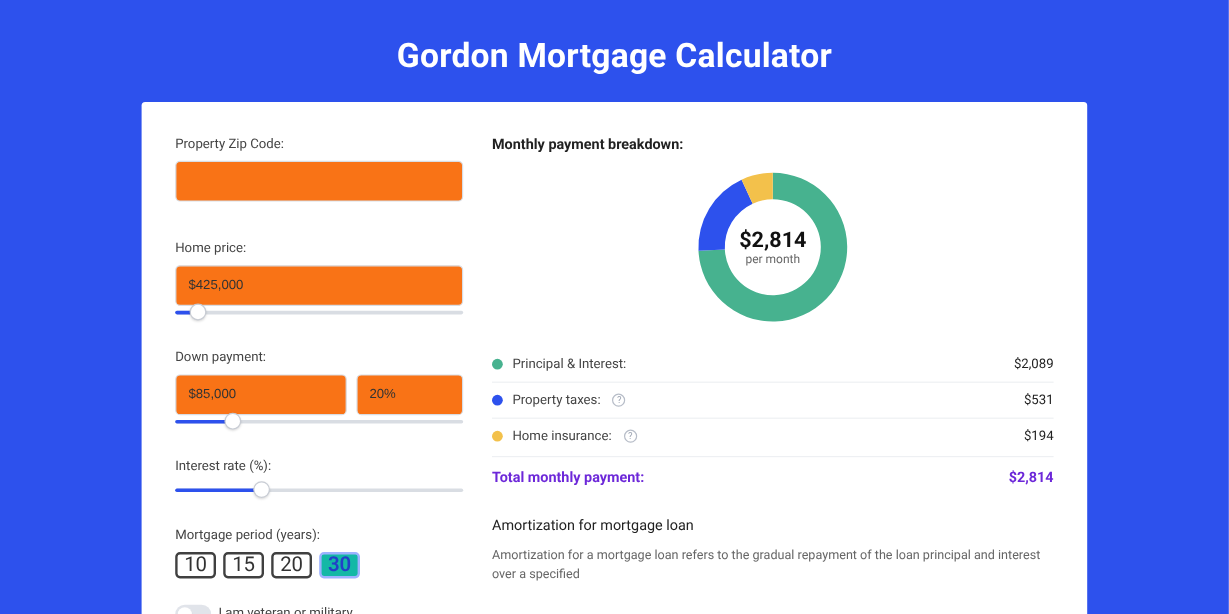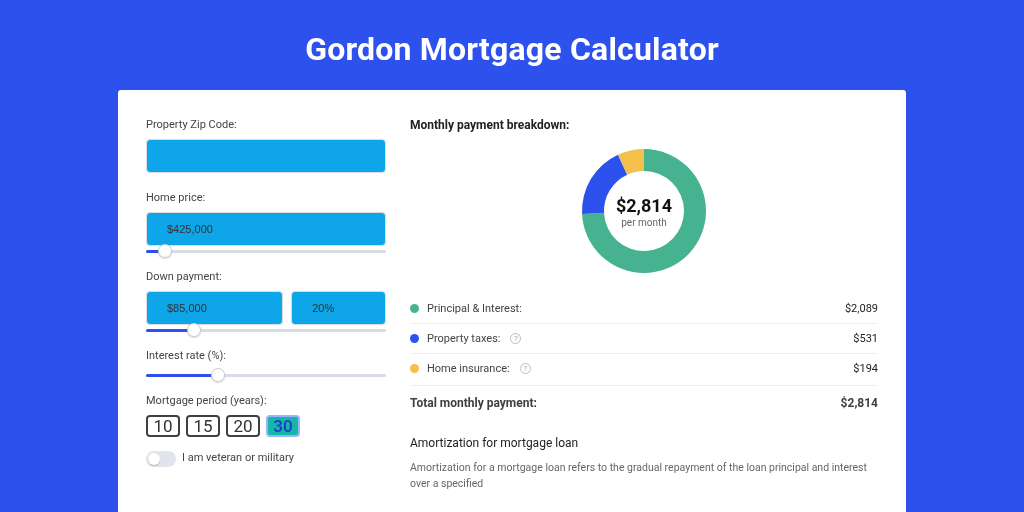--- a/index.html
+++ b/index.html
@@ -1,24 +1,24 @@
 <!DOCTYPE html>
 <html><head>
 <meta charset="utf-8">
 <style>
   * { box-sizing: border-box; margin: 0; padding: 0; }
   html, body { width: 1024px; height: 512px; overflow: hidden; font-family: -apple-system, BlinkMacSystemFont, "Segoe UI", Roboto, Arial, sans-serif; }
   body { background: #2d51ed; }
-  .page-title { color: #fff; text-align: center; font-size: 32px; font-weight: 700; padding: 30px 0 22px; letter-spacing: 0.2px; }
+  .page-title { color: #fff; text-align: center; font-size: 28px; font-weight: 700; padding: 30px 0 22px; letter-spacing: 0.2px; }
   .card { background: #fff; margin: 0 auto; width: 788px; min-height: 500px; border-radius: 3px; display: flex; padding: 28px 28px 0 28px; gap: 24px; }
   .left { width: 240px; flex: 0 0 240px; }
   .right { flex: 1; }
   .lbl { font-size: 11px; color: #444; margin-bottom: 8px; display: block; }
-  .field { width: 100%; border: 1px solid #d9dde3; border-radius: 4px; height: 34px; padding: 0 20px; font-size: 11px; color: #333; background: #0ea5e9; }
-  .group { margin-bottom: 8px; }
+  .field { width: 100%; border: 1px solid #d9dde3; border-radius: 4px; height: 34px; padding: 0 10px; font-size: 11px; color: #333; background: #f97316; }
+  .group { margin-bottom: 22px; }
   .slider-wrap { position: relative; height: 16px; margin-top: -2px; margin-bottom: 10px; }
   .slider-track { position: absolute; left: 0; right: 0; top: 6px; height: 3px; background: #d9dde3; border-radius: 2px; }
   .slider-fill { position: absolute; left: 0; top: 6px; height: 3px; background: #2d51ed; border-radius: 2px; }
   .slider-thumb { position: absolute; top: 0; width: 14px; height: 14px; border-radius: 50%; background: #fff; border: 1px solid #c8ccd4; box-shadow: 0 1px 2px rgba(0,0,0,0.15); transform: translateX(-50%); }
   .row { display: flex; gap: 8px; }
   .row .field:first-child { flex: 1.8; }
   .row .field:last-child { flex: 1; }
   .period-row { display: flex; gap: 6px; margin-top: 4px; }
   .period-btn { width: 34px; height: 22px; border: 2px solid #404040; border-radius: 4px; background: #fff; font-size: 17px; color: #333; display: flex; align-items: center; justify-content: center; cursor: pointer; }
   .period-btn.sel { background: #14b8a6; border-color: #9db2ff; color: #2240c8; font-weight: 600; }
@@ -31,21 +31,21 @@
   .donut-wrap { position: relative; width: 130px; height: 130px; }
   .donut-center { position: absolute; top: 50%; left: 50%; transform: translate(-50%,-50%); text-align: center; }
   .donut-val { font-size: 18px; font-weight: 700; color: #111; }
   .donut-sub { font-size: 10px; color: #666; margin-top: 1px; }
   .legend-row { display: flex; align-items: center; justify-content: space-between; padding: 8px 0; border-bottom: 1px solid #eef0f3; font-size: 11px; }
   .legend-row:last-of-type { border-bottom: none; }
   .legend-left { display: flex; align-items: center; gap: 8px; color: #444; }
   .dot { width: 9px; height: 9px; border-radius: 50%; display: inline-block; }
   .legend-val { color: #222; }
   .info { width: 11px; height: 11px; border: 1px solid #b7bdc8; color: #9ea5b3; border-radius: 50%; font-size: 8px; display: inline-flex; align-items: center; justify-content: center; margin-left: 2px; }
-  .total-row { display: flex; justify-content: space-between; font-size: 12px; font-weight: 700; color: #404040; padding: 10px 0 16px; border-top: 1px solid #eef0f3; margin-top: 2px; }
+  .total-row { display: flex; justify-content: space-between; font-size: 12px; font-weight: 700; color: #6d28d9; padding: 10px 0 16px; border-top: 1px solid #eef0f3; margin-top: 2px; }
   .amort-title { font-size: 12px; font-weight: 400; color: #222; margin-top: 10px; margin-bottom: 10px; }
   .amort-text { font-size: 10.5px; color: #666; line-height: 1.5; }
 </style>
 </head>
 <body>
 
 <h1 class="page-title">Gordon Mortgage Calculator</h1>
 
 <div class="card">
 

